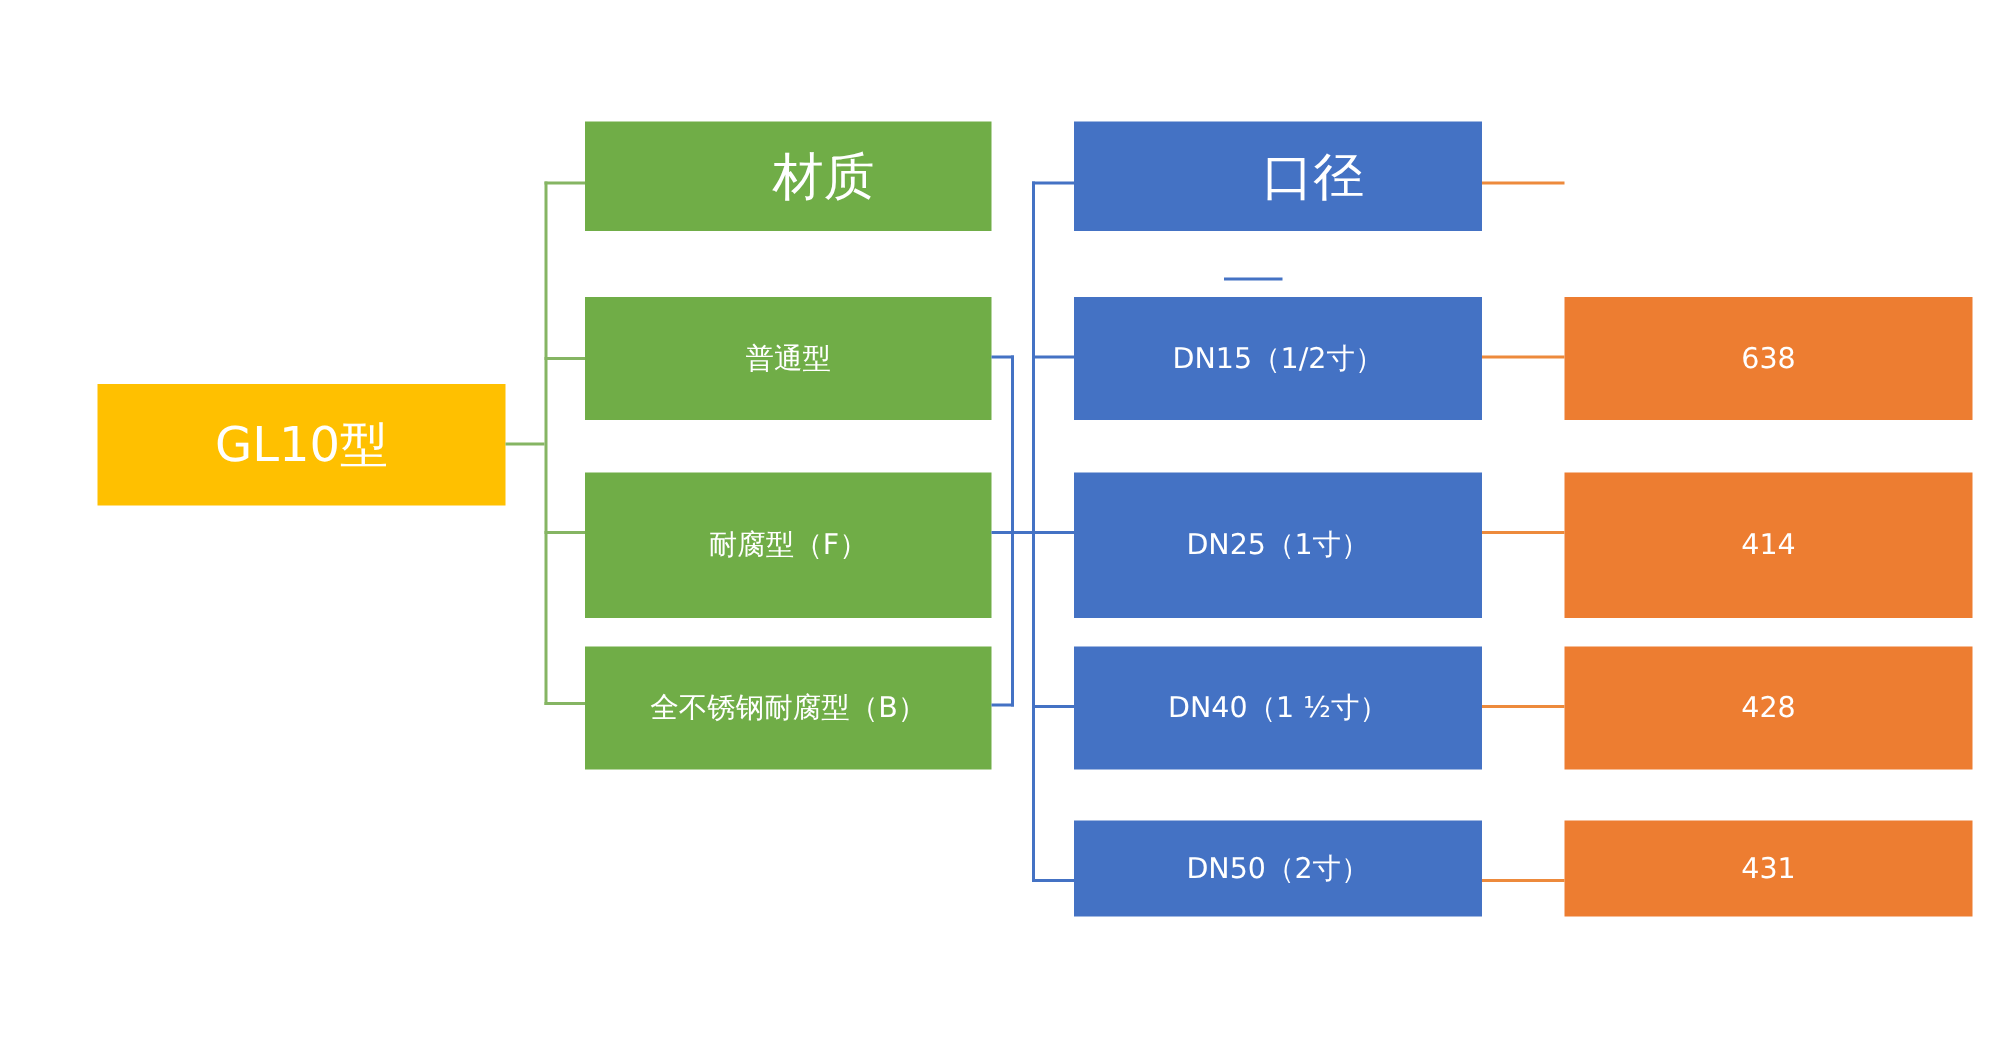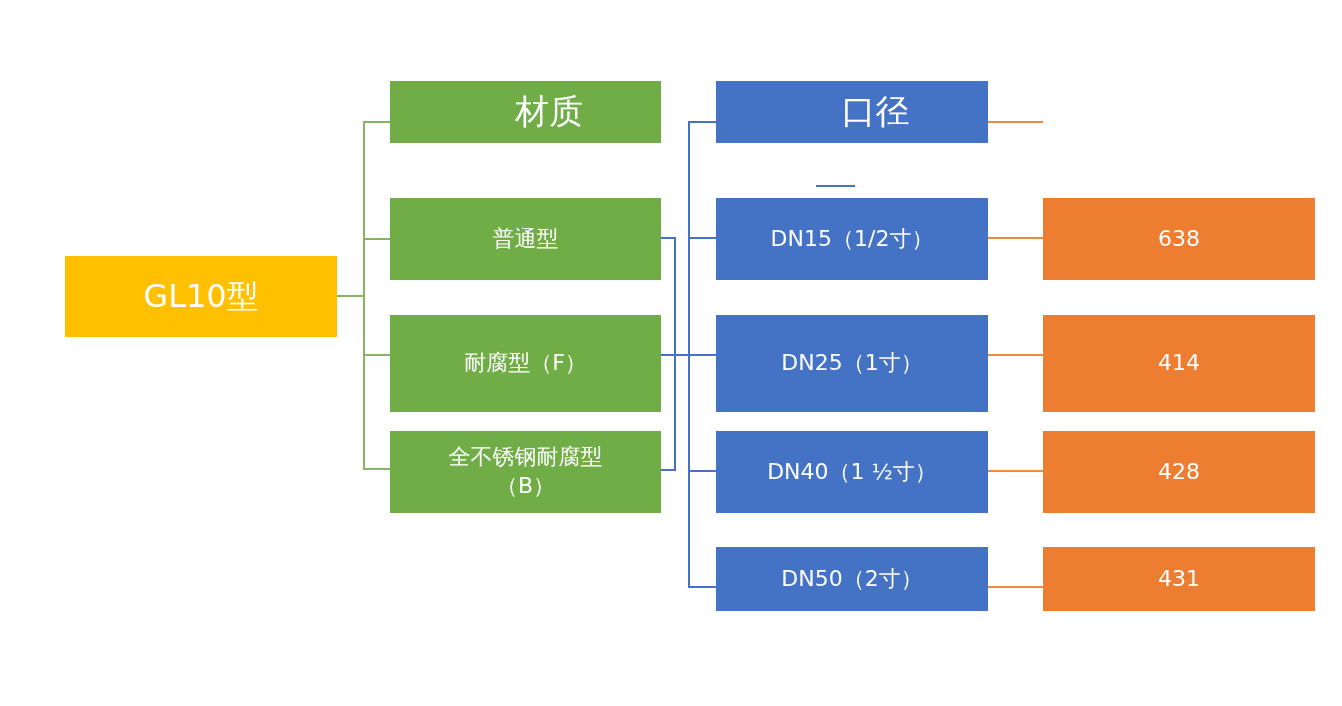--- a/index.html
+++ b/index.html
@@ -10,27 +10,27 @@
   html,body{background:#ffffff;}
   body{font-family:"DejaVu Sans","Liberation Sans",sans-serif;}
   .canvas{position:relative;width:1342px;height:706px;background:#ffffff;overflow:hidden;}
 
   .node{
     position:absolute;display:flex;align-items:center;justify-content:center;
     color:var(--text);text-align:center;
   }
   .root-node{left:65px;top:256px;width:272px;height:81px;background:var(--yellow);font-size:32px;}
   .col-header{font-family:"DejaVu Serif","Liberation Serif",serif;font-size:34px;}
-  .item{font-size:22px;line-height:1.3;}
+  .item{font-size:19px;line-height:1.3;}
 
   .g{left:390px;width:271px;background:var(--green);}
   .b{left:716px;width:272px;background:var(--blue);}
   .o{left:1043px;width:272px;background:var(--orange);}
 
-  .row-h{top:81px;height:62px;padding-left:47px;}
+  .row-h{top:81px;height:73px;padding-left:47px;}
   .row-1{top:198px;height:82px;}
   .row-2{top:315px;height:97px;}
   .row-3{top:431px;height:82px;}
   .row-4{top:547px;height:64px;}
 
   .wrap-narrow{display:inline-block;max-width:200px;}
 
   .line{position:absolute;}
   .hline{height:2px;}
   .vline{width:2px;}

